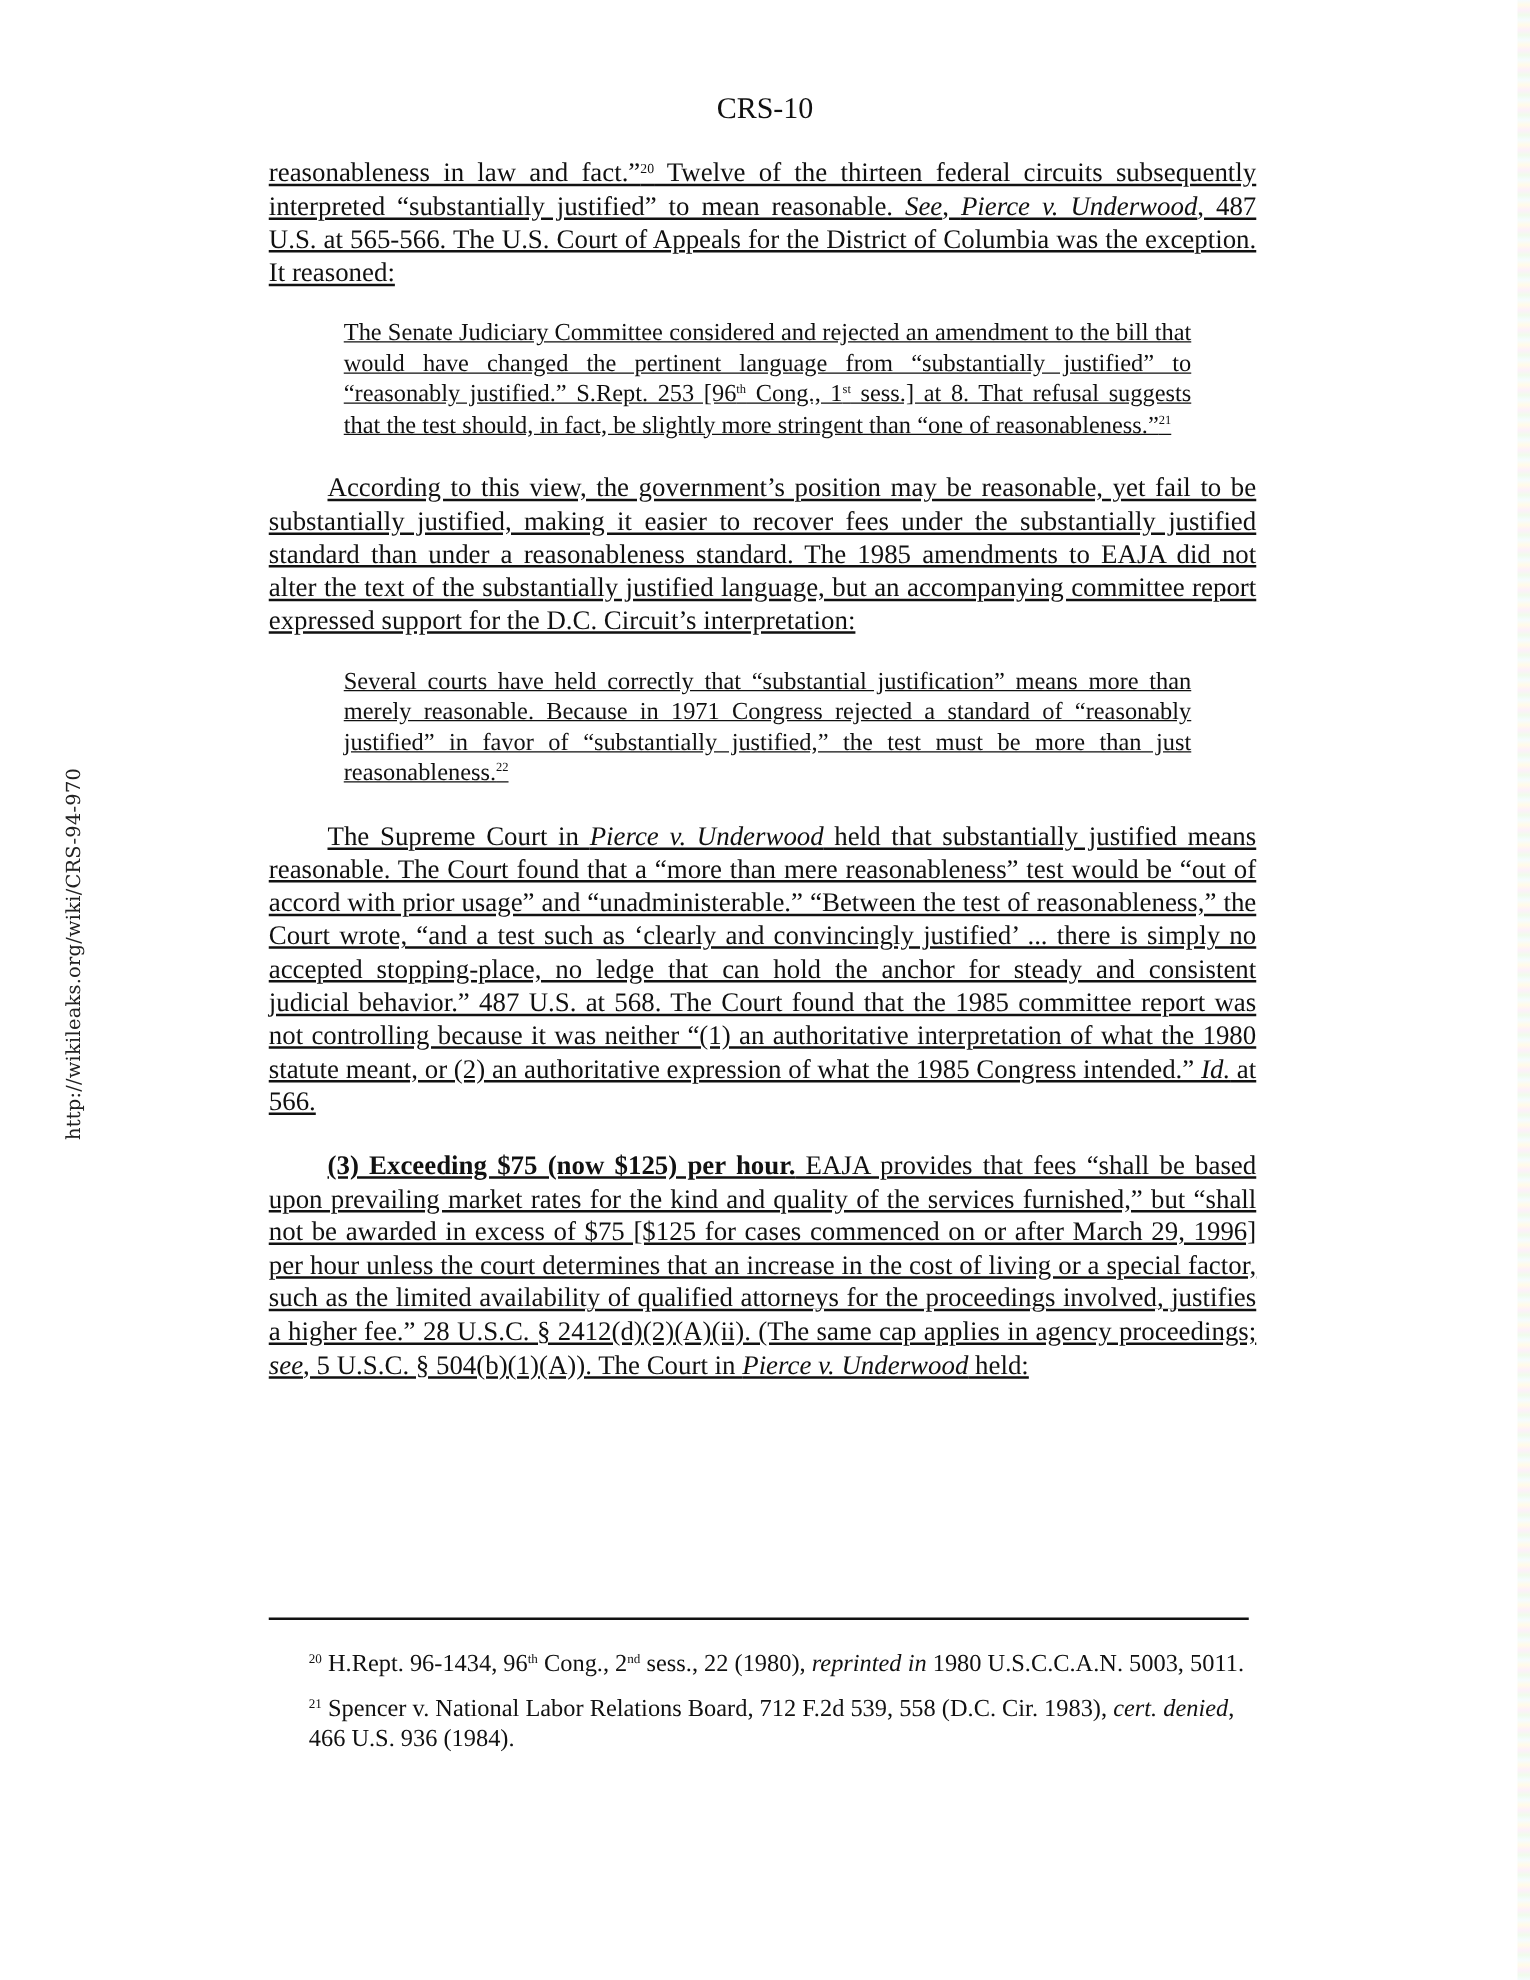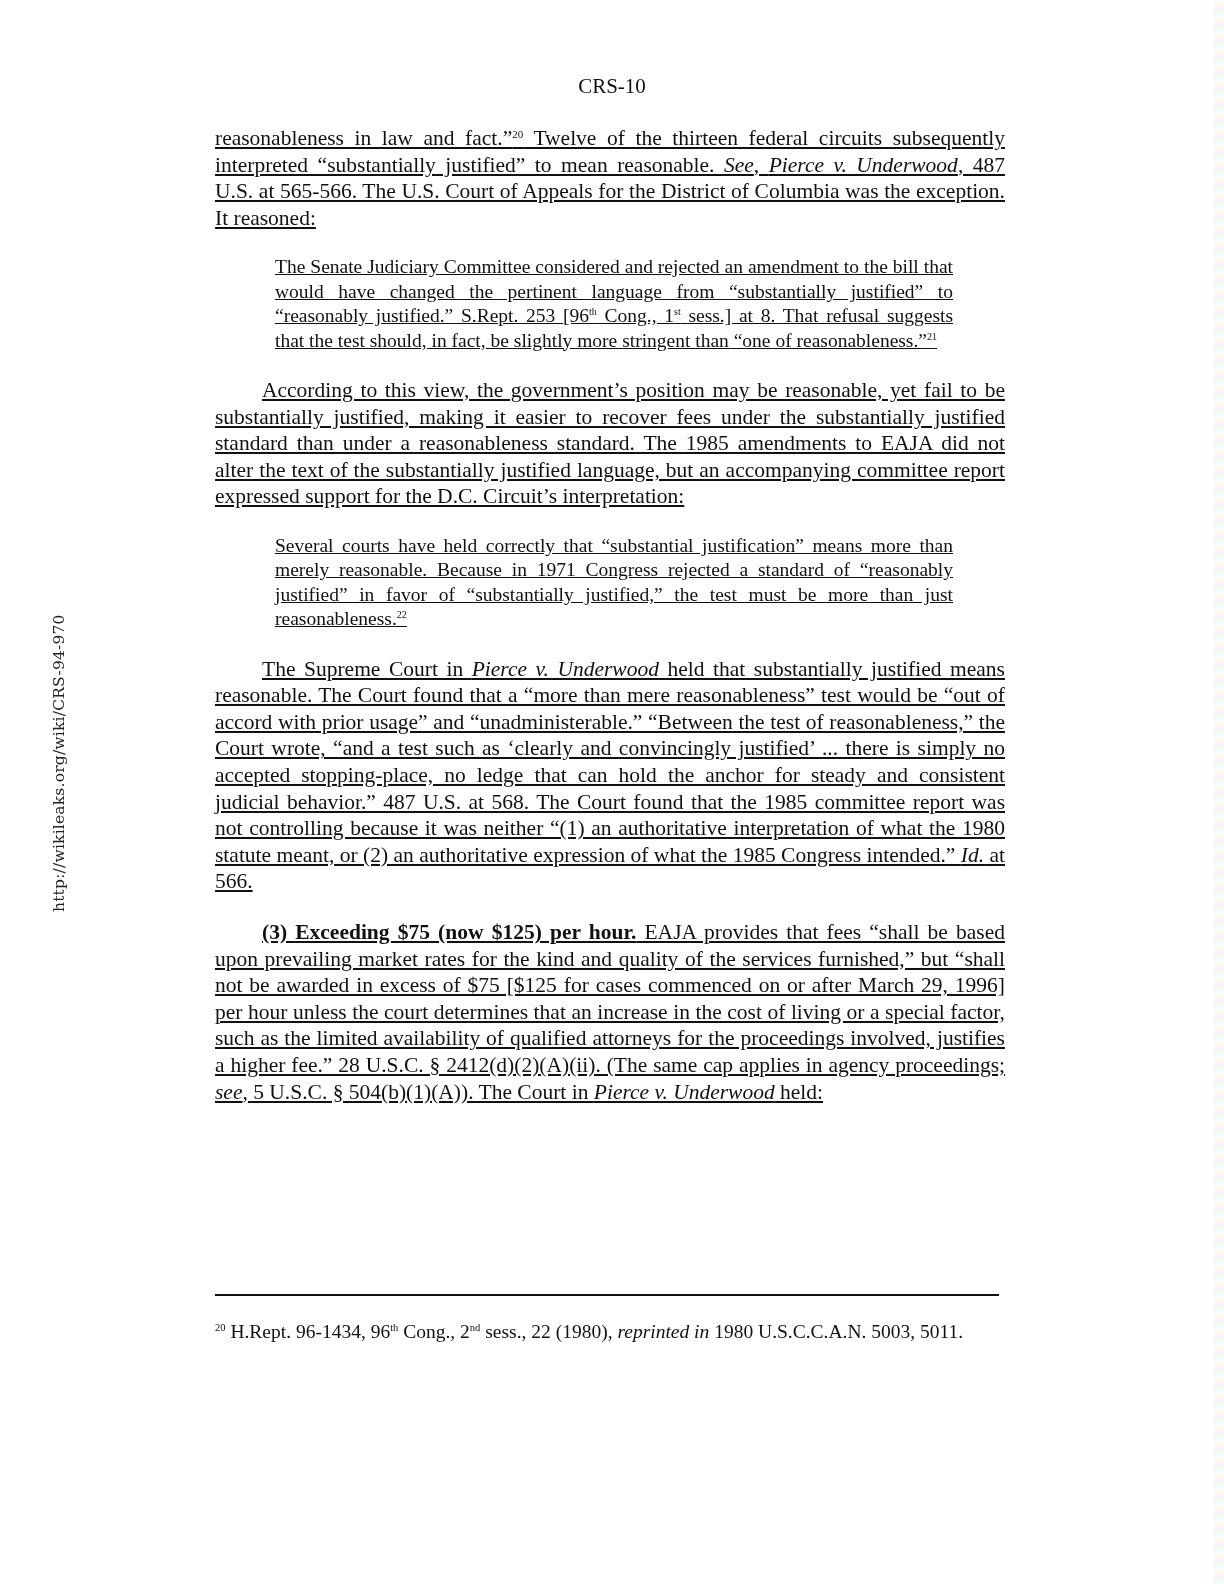--- a/index.html
+++ b/index.html
@@ -15,21 +15,21 @@
     opacity:0.9;
   }
   .side-url {
     position:absolute; left:50px; top:912px;
     transform-origin:left top; transform:rotate(-90deg);
     font-family:"DejaVu Serif", serif; font-size:15.5px; color:#222;
     white-space:nowrap; letter-spacing:0.2px;
   }
   .page-header {
     position:absolute; top:74px; left:0; width:1224px; text-align:center;
-    font-size:21px;
+    font-size:24px;
   }
   .content {
     position:absolute; left:215px; top:125px; width:790px;text-decoration:underline;
   }
   p { margin:0; }
   .body-p {
     font-size:21.5px; line-height:26.6px; text-align:justify;
   }
   .indent { text-indent:47px; }
   .quote {
@@ -42,21 +42,21 @@
   b { font-weight:bold;margin-top:24px; }
   .gap1 { height:24px; }
   .gap2 { height:24px; }
   .rule {
     position:absolute; left:215px; top:1294px; width:784px; height:2px; background:#111;
   }
   .footnotes {
     position:absolute; left:215px; top:1320px; width:790px;
   }
   .fn {
-    font-size:19.5px; line-height:24px; margin-bottom:12px; text-align:left;
+    font-size:19.5px; line-height:24px; margin-bottom:12px; text-align:left;margin-left:32px;
   }
   .fn sup { font-size:10.5px; vertical-align:7px; }
 </style>
 </head>
 <body>
 
 <div class="edge-strip"></div>
 
 <div class="side-url">http://wikileaks.org/wiki/CRS-94-970</div>
 
@@ -88,14 +88,15 @@
 
   <div class="gap1"></div>
 
 </div>
 
 <div class="rule"></div>
 
 <div class="footnotes">
   <p class="fn"><sup>20</sup><span> H.Rept. 96-1434, 96</span><sup>th</sup><span> Cong., 2</span><sup>nd</sup><span> sess., 22 (1980), </span><i>reprinted in</i><span> 1980 U.S.C.C.A.N. 5003, 5011.</span></p>
 
+  <p class="fn"><sup>21</sup><span> Spencer v. National Labor Relations Board, 712 F.2d 539, 558 (D.C. Cir. 1983), </span><i>cert. denied</i><span>, 466 U.S. 936 (1984).</span></p>
 
 </div>
 
 </body></html>

